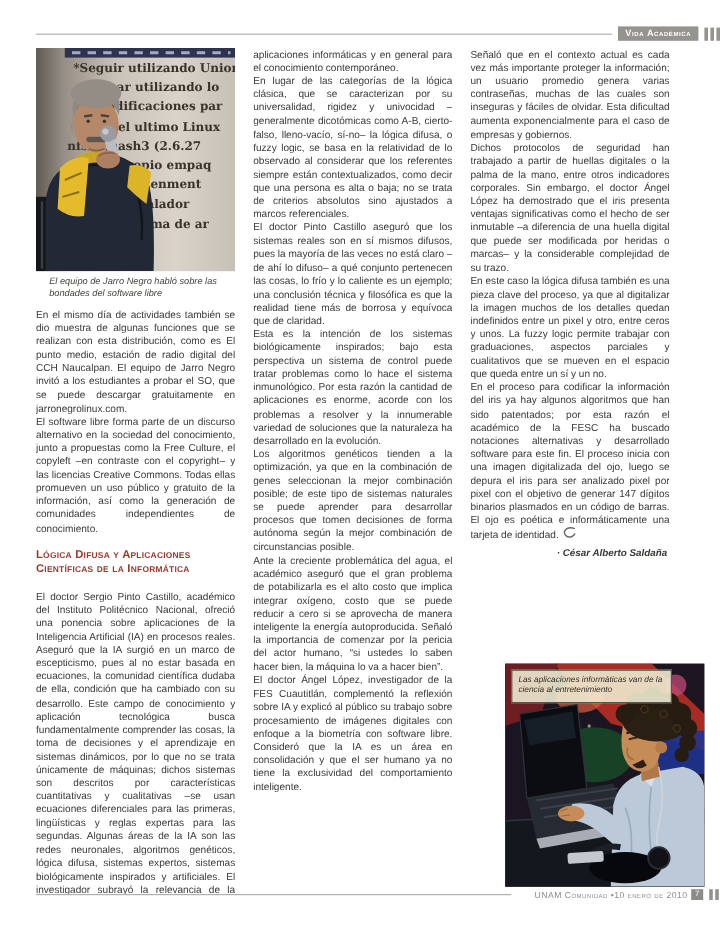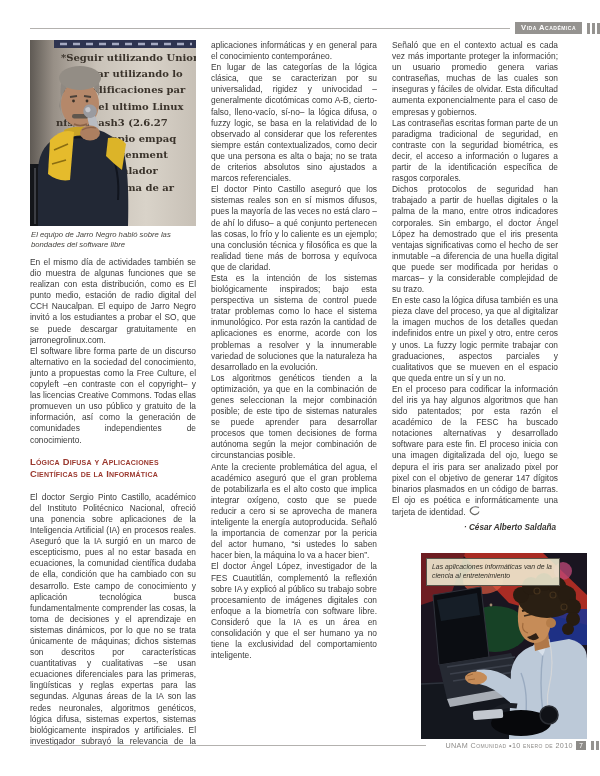--- a/index.html
+++ b/index.html
@@ -26,21 +26,21 @@
            text-align:center;margin-left:3px;}
 
   
   .columns{position:absolute;left:30px;top:40px;width:528px;height:707px;overflow:hidden;
            display:grid;grid-template-columns:166px 166px 166px;column-gap:15px;}
   .col{overflow:hidden;}
   p.body{margin:0;font-size:8.4px;line-height:11.1px;text-align:justify;color:#3a3a3a;
          hyphens:auto;-webkit-hyphens:auto;}
   h2.heading{margin:10px 0 11px;font-size:9.4px;line-height:12.6px;font-weight:bold;
              font-variant:small-caps;letter-spacing:.2px;color:#9a382e;}
-  .photo-caption{font-style:italic;font-size:7.7px;line-height:10px;color:#46443f;margin:4px 1px 7px;}
+  .photo-caption{font-style:italic;font-size:7.7px;line-height:10px;color:#46443f;margin:4px 11px 7px;}
   .byline{font-style:italic;font-weight:bold;font-size:8.2px;color:#3a3834;text-align:right;
           margin:5px 2px 0 0;}
   .ornament{display:inline-block;vertical-align:-1px;margin-left:2px;}
 
   
   figure.photo{margin:0;position:relative;overflow:hidden;}
   .photo1{width:166px;height:186px;background:linear-gradient(90deg,#5f5a54 0%,#978f86 14%,
           #c9c2b8 40%,#d9d3c9 70%,#c7c0b6 100%);}
   .photo1 svg{position:absolute;inset:0;}
   .photo1 .svg-front{z-index:2;}
@@ -142,21 +142,20 @@
       <p class="body">En lugar de las categorías de la lógica clásica, que se caracterizan por su universalidad, rigidez y univocidad –generalmente dicotómicas como A-B, cierto-falso, lleno-vacío, sí-no– la lógica difusa, o fuzzy logic, se basa en la relatividad de lo observado al considerar que los referentes siempre están contextualizados, como decir que una persona es alta o baja; no se trata de criterios absolutos sino ajustados a marcos referenciales.</p>
       <p class="body">El doctor Pinto Castillo aseguró que los sistemas reales son en sí mismos difusos, pues la mayoría de las veces no está claro –de ahí lo difuso– a qué conjunto pertenecen las cosas, lo frío y lo caliente es un ejemplo; una conclusión técnica y filosófica es que la realidad tiene más de borrosa y equívoca que de claridad.</p>
       <p class="body">Esta es la intención de los sistemas biológicamente inspirados; bajo esta perspectiva un sistema de control puede tratar problemas como lo hace el sistema inmunológico. Por esta razón la cantidad de aplicaciones es enorme, acorde con los problemas a resolver y la innumerable variedad de soluciones que la naturaleza ha desarrollado en la evolución.</p>
       <p class="body">Los algoritmos genéticos tienden a la optimización, ya que en la combinación de genes seleccionan la mejor combinación posible; de este tipo de sistemas naturales se puede aprender para desarrollar procesos que tomen decisiones de forma autónoma según la mejor combinación de circunstancias posible.</p>
       <p class="body">Ante la creciente problemática del agua, el académico aseguró que el gran problema de potabilizarla es el alto costo que implica integrar oxígeno, costo que se puede reducir a cero si se aprovecha de manera inteligente la energía autoproducida. Señaló la importancia de comenzar por la pericia del actor humano, “si ustedes lo saben hacer bien, la máquina lo va a hacer bien”.</p>
       <p class="body">El doctor Ángel López, investigador de la FES Cuautitlán, complementó la reflexión sobre IA y explicó al público su trabajo sobre procesamiento de imágenes digitales con enfoque a la biometría con software libre. Consideró que la IA es un área en consolidación y que el ser humano ya no tiene la exclusividad del comportamiento inteligente.</p>
     </div>
 
     <div class="col">
       <p class="body">Señaló que en el contexto actual es cada vez más importante proteger la información; un usuario promedio genera varias contraseñas, muchas de las cuales son inseguras y fáciles de olvidar. Esta dificultad aumenta exponencialmente para el caso de empresas y gobiernos.</p>
-      <p class="body">Las contraseñas escritas forman parte de un paradigma tradicional de seguridad, en contraste con la seguridad biométrica, es decir, el acceso a información o lugares a partir de la identificación específica de rasgos corporales.</p>
       <p class="body">Dichos protocolos de seguridad han trabajado a partir de huellas digitales o la palma de la mano, entre otros indicadores corporales. Sin embargo, el doctor Ángel López ha demostrado que el iris presenta ventajas significativas como el hecho de ser inmutable –a diferencia de una huella digital que puede ser modificada por heridas o marcas– y la considerable complejidad de su trazo.</p>
       <p class="body">En este caso la lógica difusa también es una pieza clave del proceso, ya que al digitalizar la imagen muchos de los detalles quedan indefinidos entre un pixel y otro, entre ceros y unos. La fuzzy logic permite trabajar con graduaciones, aspectos parciales y cualitativos que se mueven en el espacio que queda entre un sí y un no.</p>
       <p class="body"><span>En el proceso para codificar la información del iris ya hay algunos algoritmos que han sido patentados; por esta razón el académico de la FESC ha buscado notaciones alternativas y desarrollado software para este fin. El proceso inicia con una imagen digitalizada del ojo, luego se depura el iris para ser analizado pixel por pixel con el objetivo de generar 147 dígitos binarios plasmados en un código de barras. El ojo es poética e informáticamente una tarjeta de identidad.</span><svg class="ornament" width="12" height="10" viewBox="0 0 12 10">
             <path d="M11,1.5 C4,-1 0.5,4 3.5,7.2 C6,9.8 10.5,8.2 11,5.5" stroke="#6a6a66" stroke-width="1.2" fill="none"></path>
           </svg></p>
       <div class="byline">· César Alberto Saldaña</div>
     </div>
   </div>
 
   <figure class="photo photo2">

